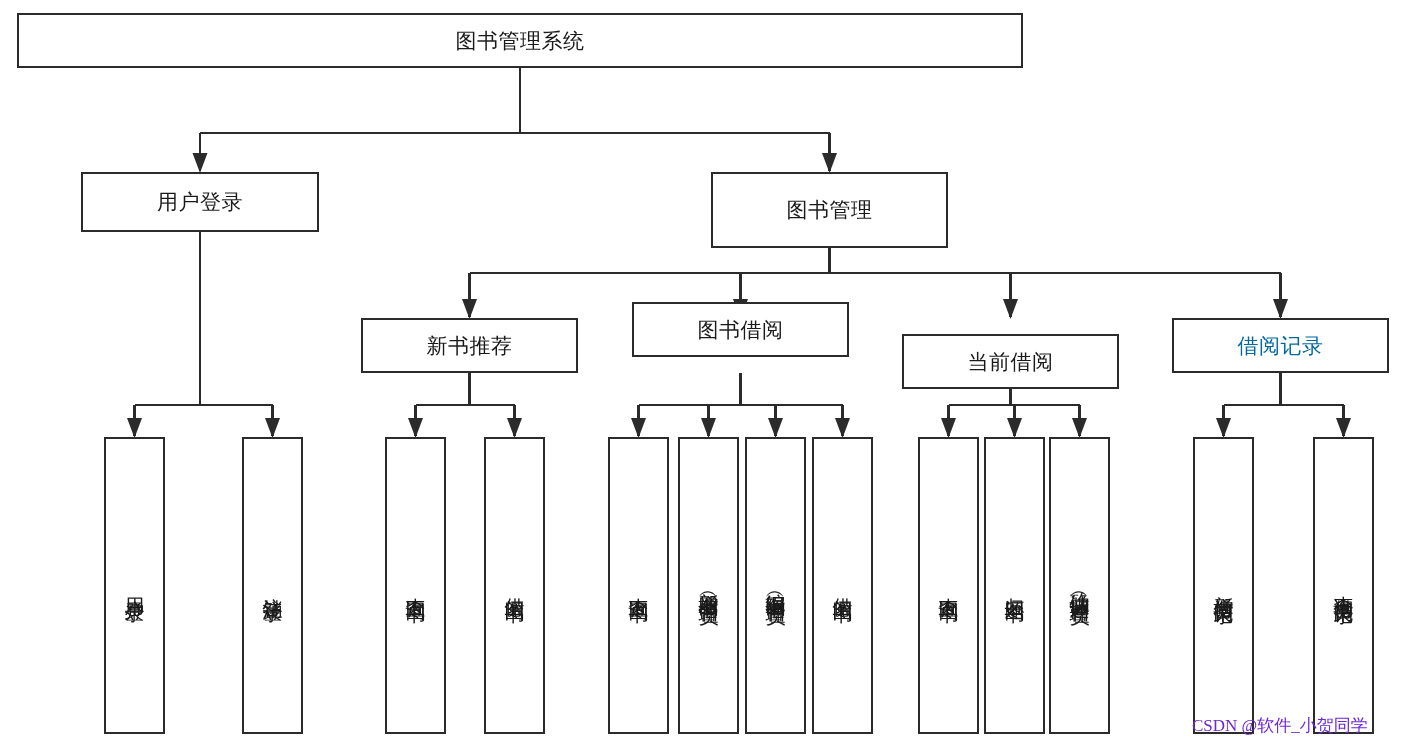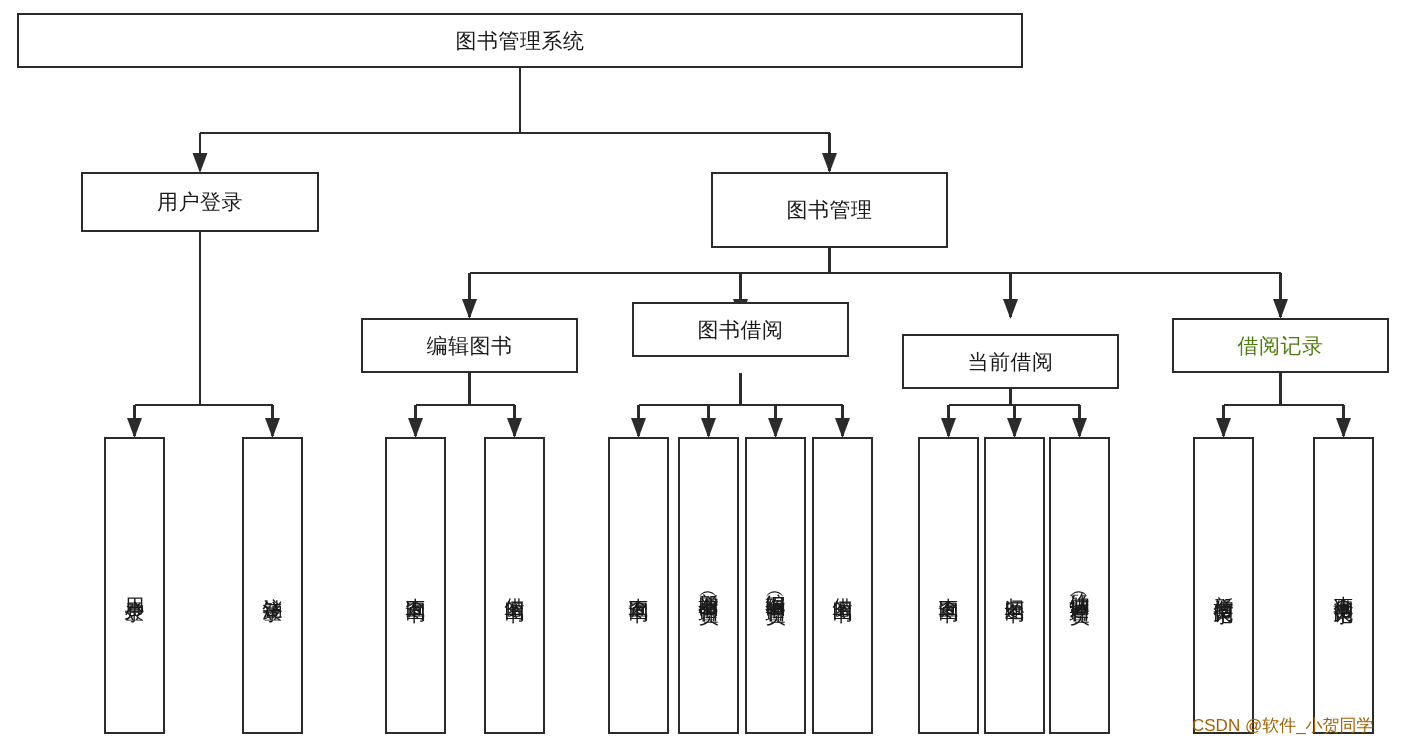--- a/index.html
+++ b/index.html
@@ -126,30 +126,30 @@
       <div class="node-box" style="left: 17px; top: 13px; width: 1006px; height: 55px; border-color: rgb(43, 43, 43);">
         <span class="node-label-h" style="color: rgb(26, 26, 26);">图书管理系统</span>
       </div>
       <div class="node-box" style="left: 81px; top: 172px; width: 238px; height: 60px; border-color: rgb(43, 43, 43);">
         <span class="node-label-h" style="color: rgb(26, 26, 26);">用户登录</span>
       </div>
       <div class="node-box" style="left: 711px; top: 172px; width: 237px; height: 76px; border-color: rgb(43, 43, 43);">
         <span class="node-label-h" style="color: rgb(26, 26, 26);">图书管理</span>
       </div>
       <div class="node-box" style="left: 361px; top: 318px; width: 217px; height: 55px; border-color: rgb(43, 43, 43);">
-        <span class="node-label-h" style="color: rgb(26, 26, 26);">编辑图书</span>
+        <span class="node-label-h" style="color: rgb(26, 26, 26);">新书推荐</span>
       </div>
       <div class="node-box" style="left: 632px; top: 302px; width: 217px; height: 55px; border-color: rgb(43, 43, 43);">
         <span class="node-label-h" style="color: rgb(26, 26, 26);">图书借阅</span>
       </div>
       <div class="node-box" style="left: 902px; top: 334px; width: 217px; height: 55px; border-color: rgb(43, 43, 43);">
         <span class="node-label-h" style="color: rgb(26, 26, 26);">当前借阅</span>
       </div>
       <div class="node-box" style="left: 1172px; top: 318px; width: 217px; height: 55px; border-color: rgb(43, 43, 43);">
-        <span class="node-label-h" style="color: #4d7c0f;">借阅记录</span>
+        <span class="node-label-h" style="color: #0369a1;">借阅记录</span>
       </div>
       <div class="node-box" style="left: 104px; top: 437px; width: 61px; height: 297px; border-color: rgb(43, 43, 43);">
         <span class="node-label-v" style="color: rgb(26, 26, 26);">用户登录</span>
       </div>
       <div class="node-box" style="left: 242px; top: 437px; width: 61px; height: 297px; border-color: rgb(43, 43, 43);">
         <span class="node-label-v" style="color: rgb(26, 26, 26);">注销登录</span>
       </div>
       <div class="node-box" style="left: 385px; top: 437px; width: 61px; height: 297px; border-color: rgb(43, 43, 43);">
         <span class="node-label-v" style="color: rgb(26, 26, 26);">查询图书</span>
       </div>
@@ -177,14 +177,14 @@
       <div class="node-box" style="left: 1049px; top: 437px; width: 61px; height: 297px; border-color: rgb(43, 43, 43);">
         <span class="node-label-v" style="color: rgb(26, 26, 26);">确认归还（管理员）</span>
       </div>
       <div class="node-box" style="left: 1193px; top: 437px; width: 61px; height: 297px; border-color: rgb(43, 43, 43);">
         <span class="node-label-v" style="color: rgb(26, 26, 26);">新增借阅记录</span>
       </div>
       <div class="node-box" style="left: 1313px; top: 437px; width: 61px; height: 297px; border-color: rgb(43, 43, 43);">
         <span class="node-label-v" style="color: rgb(26, 26, 26);">查询借阅记录</span>
       </div>
     </div>
-  <div class="watermark" style="left: 1192px; top: 714px; color: #a16207;">CSDN @软件_小贺同学</div>
+  <div class="watermark" style="left: 1192px; top: 714px; color: #6d28d9; font-family: Liberation Serif, serif;">CSDN @软件_小贺同学</div>
 </div>
 
 </body></html>

